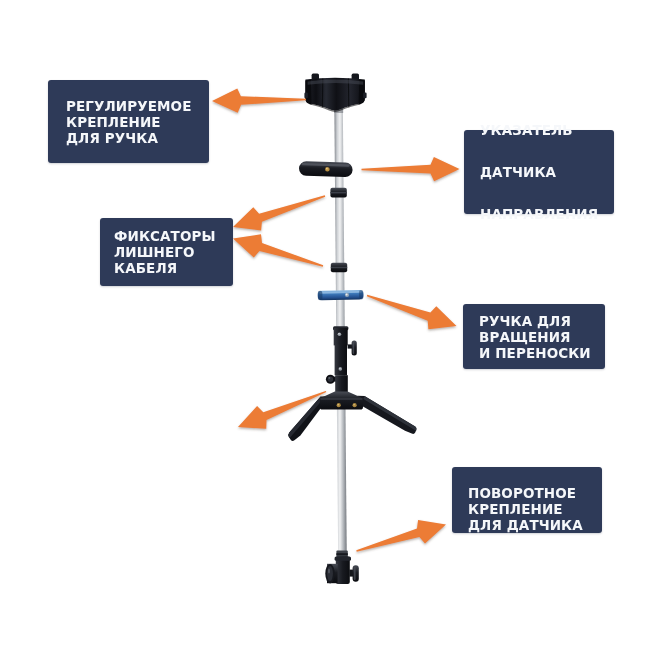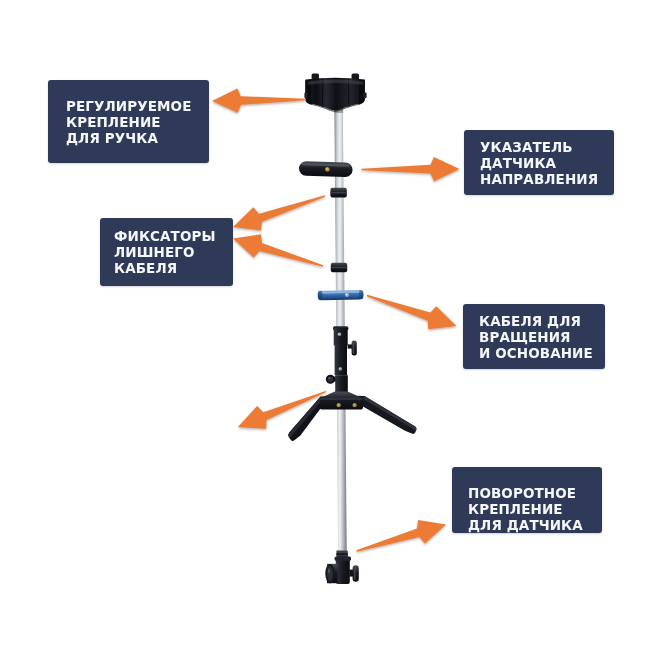--- a/index.html
+++ b/index.html
@@ -15,21 +15,21 @@
     color:var(--color-label_text,#f5f7fa);
     border-radius:3px;
     font-weight:700;font-size:13.5px;line-height:16px;
     letter-spacing:.1px;
     display:flex;flex-direction:column;justify-content:center;
     padding-left:16px;padding-right:6px;
     box-shadow:0 1px 2px rgba(40,50,70,.22);
   }
   .label-line{white-space:pre;}
   #label-adjustable-mount{left:48px;top:80px;width:161px;height:83px;padding-left:18px;}
-  #label-direction-indicator{left:464px;top:130px;width:150px;height:65px;}
+  #label-direction-indicator{left:464px;top:130px;width:150px;height:84px;gap:26px;}
   #label-cable-fixators{left:100px;top:218px;width:133px;height:68px;padding-left:14px;}
   #label-rotation-handle{left:463px;top:304px;width:142px;height:65px;}
   #label-base{left:100px;top:412px;width:137px;height:40px;}
   #label-swivel-mount{left:452px;top:467px;width:150px;height:66px;justify-content:flex-end;}
   .arrow{fill:var(--color-arrow,#ec7b35);}
 </style>
 </head>
 <body>
 
 <div id="stage">
@@ -202,22 +202,22 @@
     <div class="label-line">УКАЗАТЕЛЬ</div>
     <div class="label-line">ДАТЧИКА</div>
     <div class="label-line">НАПРАВЛЕНИЯ</div>
   </div>
   <div class="label-box" id="label-cable-fixators">
     <div class="label-line">ФИКСАТОРЫ</div>
     <div class="label-line">ЛИШНЕГО</div>
     <div class="label-line">КАБЕЛЯ</div>
   </div>
   <div class="label-box" id="label-rotation-handle">
-    <div class="label-line">КАБЕЛЯ ДЛЯ</div>
+    <div class="label-line">РУЧКА ДЛЯ</div>
     <div class="label-line">ВРАЩЕНИЯ</div>
-    <div class="label-line">И ОСНОВАНИЕ</div>
+    <div class="label-line">И ПЕРЕНОСКИ</div>
   </div>
   <div class="label-box" id="label-swivel-mount">
     <div class="label-line">ПОВОРОТНОЕ</div>
     <div class="label-line">КРЕПЛЕНИЕ</div>
     <div class="label-line">ДЛЯ ДАТЧИКА</div>
   </div>
 </div>
 
 </body></html>

